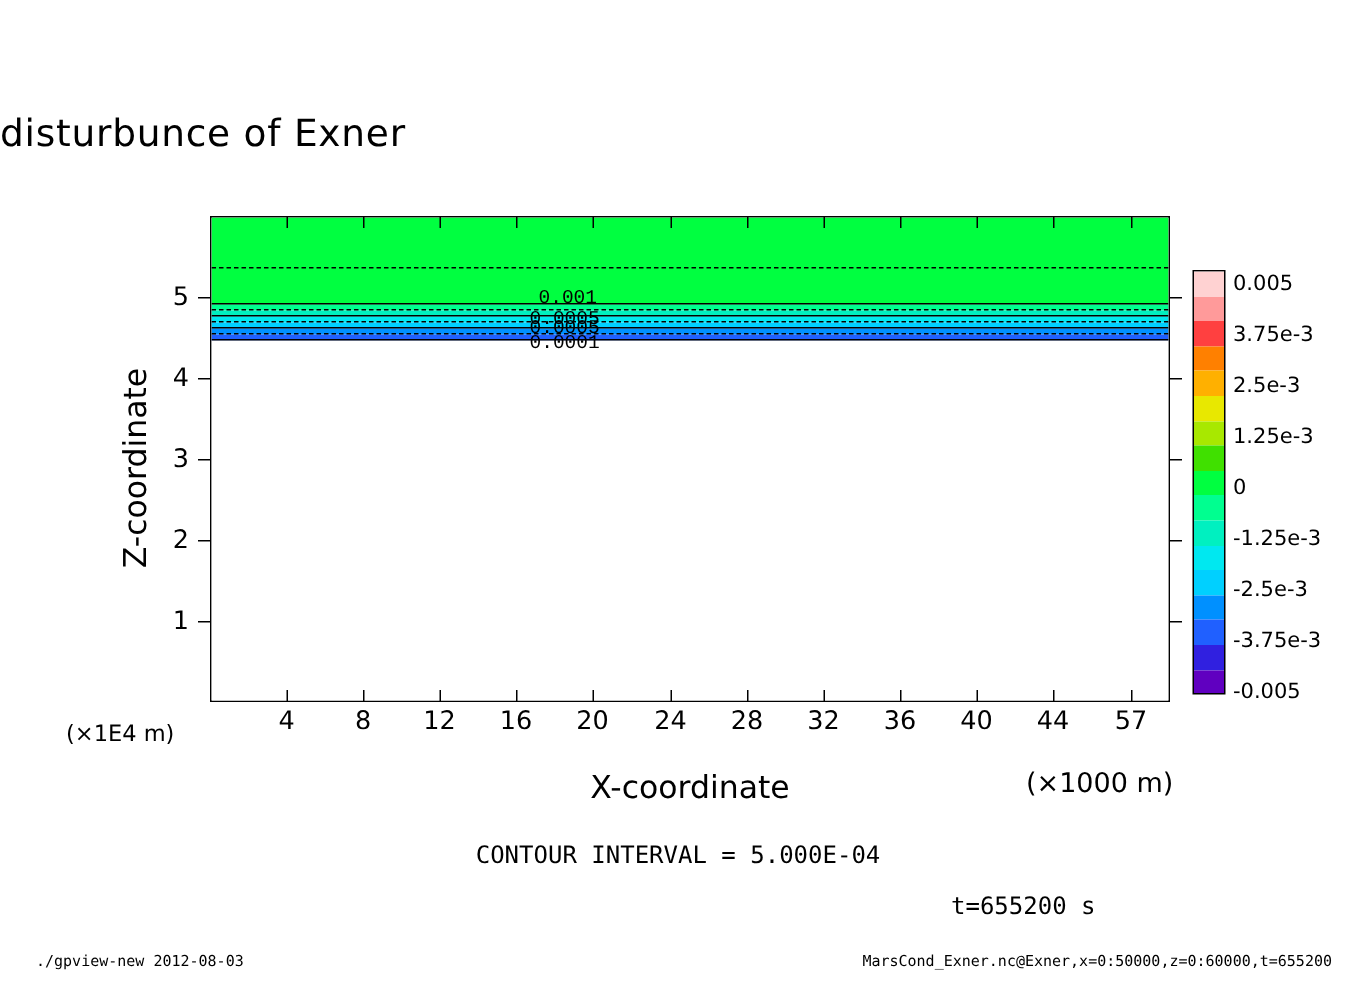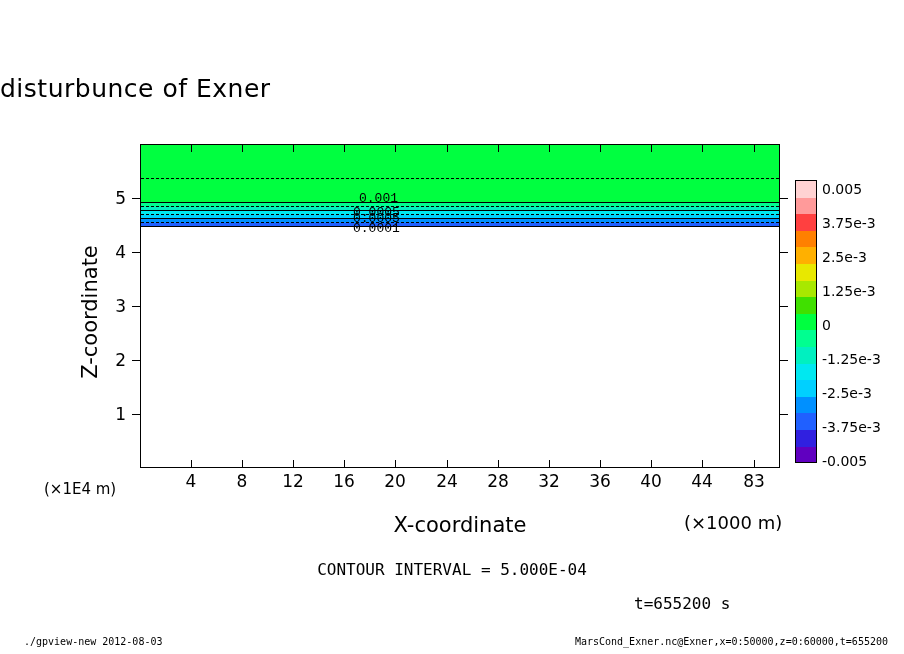--- a/index.html
+++ b/index.html
@@ -206,21 +206,21 @@
   <div class="xlab" style="left:242px;top:471px;">8</div>
   <div class="xlab" style="left:293px;top:471px;">12</div>
   <div class="xlab" style="left:344px;top:471px;">16</div>
   <div class="xlab" style="left:395px;top:471px;">20</div>
   <div class="xlab" style="left:447px;top:471px;text-align:right;">24</div>
   <div class="xlab" style="left:498px;top:471px;">28</div>
   <div class="xlab" style="left:549px;top:471px;">32</div>
   <div class="xlab" style="left:600px;top:471px;">36</div>
   <div class="xlab" style="left:651px;top:471px;">40</div>
   <div class="xlab" style="left:702px;top:471px;">44</div>
-  <div class="xlab" style="left:754px;top:471px;">83</div>
+  <div class="xlab" style="left:754px;top:471px;">57</div>
 </div>
 
 <div class="abs">
   <div class="tick-y" style="left:132px;top:414px;width:8px;"></div>
   <div class="tick-y" style="left:132px;top:360px;width:8px;"></div>
   <div class="tick-y" style="left:132px;top:306px;width:8px;"></div>
   <div class="tick-y" style="left:132px;top:252px;width:8px;"></div>
   <div class="tick-y" style="left:132px;top:198px;width:8px;"></div>
 
   <div class="tick-y" style="left:780px;top:414px;width:8px;"></div>

